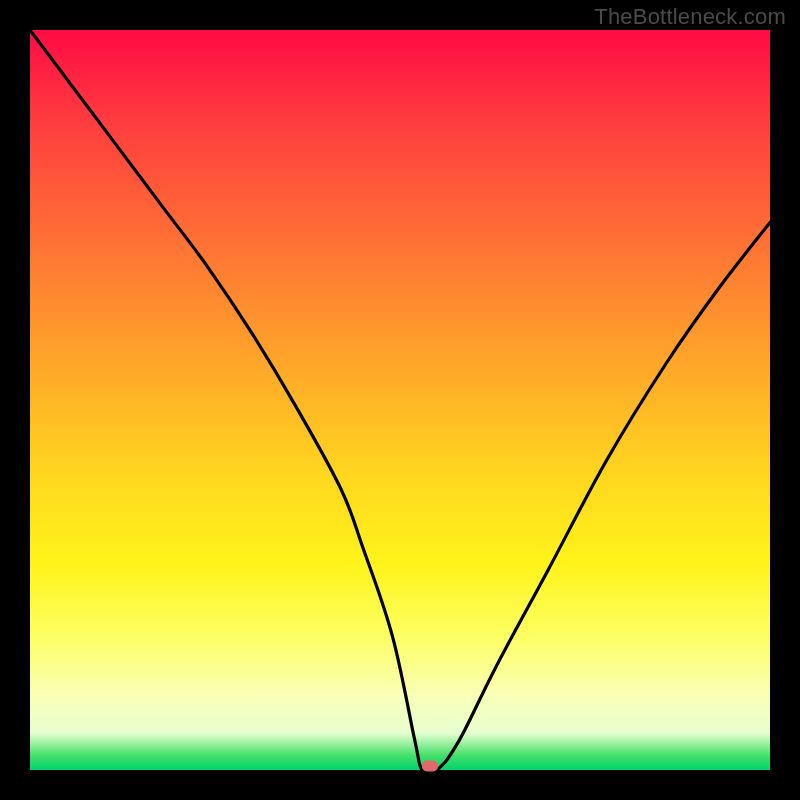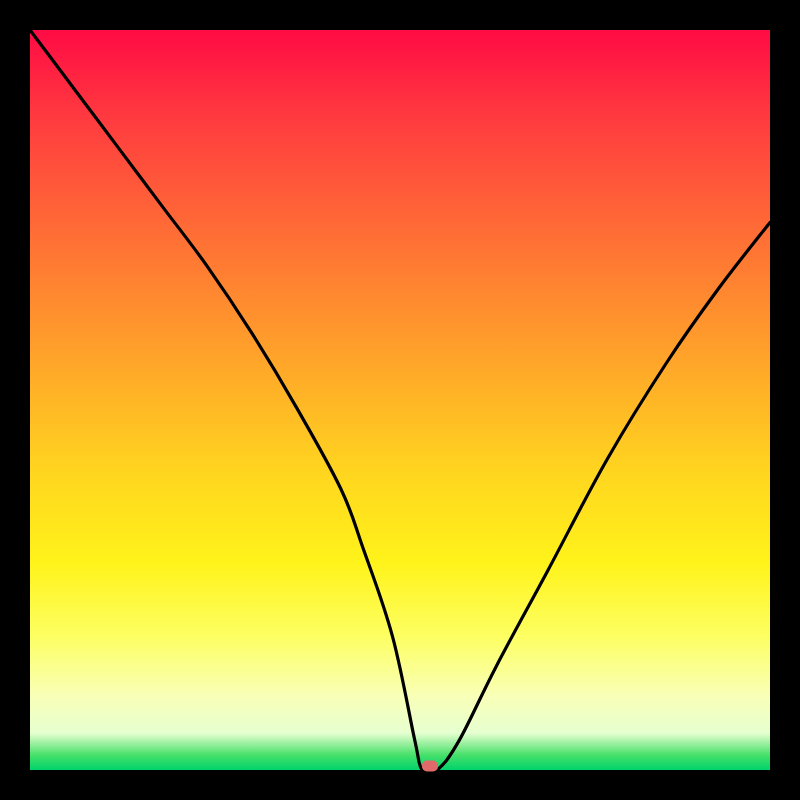--- a/index.html
+++ b/index.html
@@ -63,20 +63,21 @@
     height: 11px;
     background: #e06a6a;
     border-radius: 5px;
     transform: translate(-50%, -50%);
   }
 </style>
 </head>
 <body>
 
 <div class="frame">
+  <div class="watermark">TheBottleneck.com</div>
 
   <div class="plot">
     <div class="gradient"></div>
 
     <svg class="curve" viewBox="0 0 740 740" preserveAspectRatio="none">
       <path id="curve-path" fill="none" stroke="#000000" stroke-width="3.2" stroke-linecap="round" stroke-linejoin="round" d="M 0,0 C 7.991999999999999,10.655999999999988 28.416,37.887999999999934 44.4,59.19999999999993 C 60.384,80.51199999999993 72.816,97.08799999999997 88.8,118.39999999999998 C 104.78399999999999,139.712 117.216,156.28800000000004 133.2,177.60000000000002 C 149.184,198.912 161.61599999999999,214.15599999999995 177.6,236.79999999999995 C 193.584,259.44399999999996 206.016,278.09200000000004 222,303.40000000000003 C 237.984,328.708 250.41599999999997,349.42800000000005 266.4,377.40000000000003 C 282.38399999999996,405.372 298.812,433.492 310.8,458.8 C 322.788,484.108 323.676,491.36 333,518 C 342.324,544.64 353.27599999999995,572.168 362.59999999999997,606.8 C 371.924,641.4319999999999 379.472,686.424 384.8,710.4 C 390.12800000000004,734.376 388.20400000000006,734.672 392.20000000000005,740 C 396.196,745.328 400.3400000000001,745.328 407.00000000000006,740 C 413.66,734.672 418.544,729.048 429.2,710.4 C 439.856,691.752 450.216,667.036 466.2,636.4 C 482.18399999999997,605.764 498.02,577.4960000000001 518,540.2 C 537.98,502.90400000000005 555.888,466.496 577.2,429.2 C 598.5120000000001,391.904 616.42,363.63599999999997 636.4,332.99999999999994 C 656.38,302.3639999999999 669.552,284.308 688.2,259 C 706.8480000000001,233.692 730.676,204.38799999999998 740,192.39999999999998"></path>
     </svg>
 
     <div id="marker" class="marker" style="left: 399.6px; top: 736px; background: rgb(224, 106, 106);"></div>
   </div>

